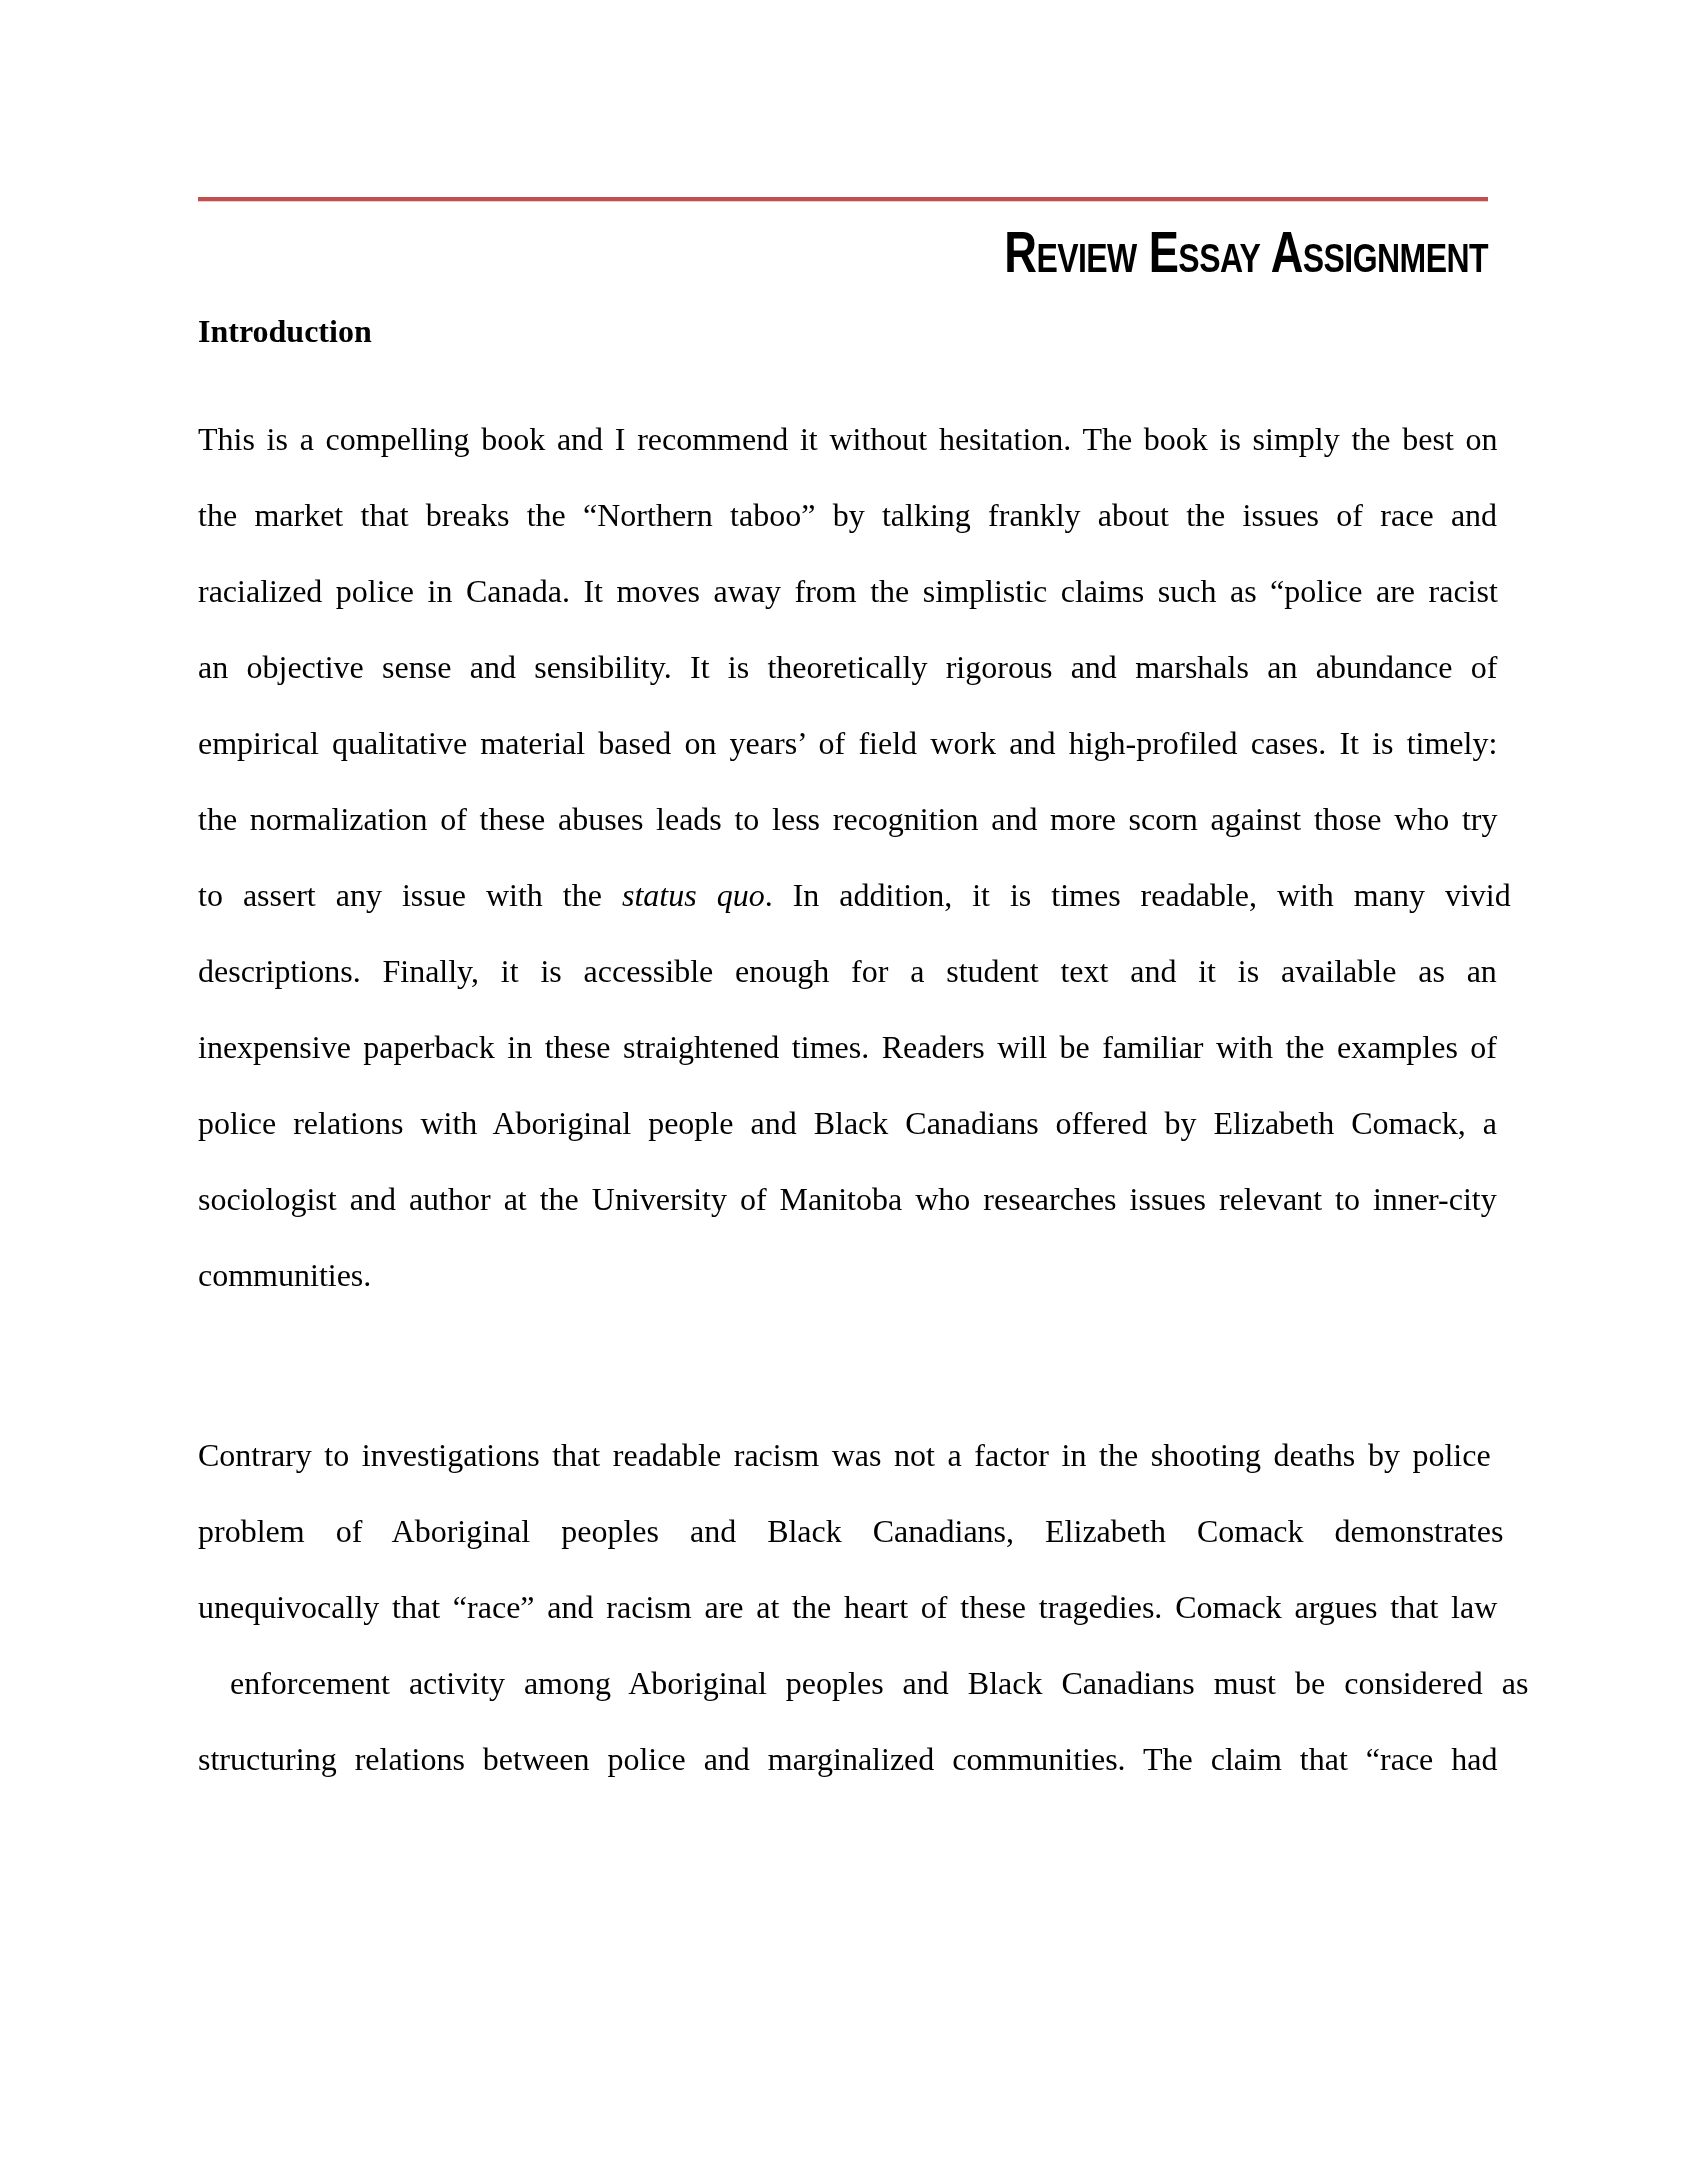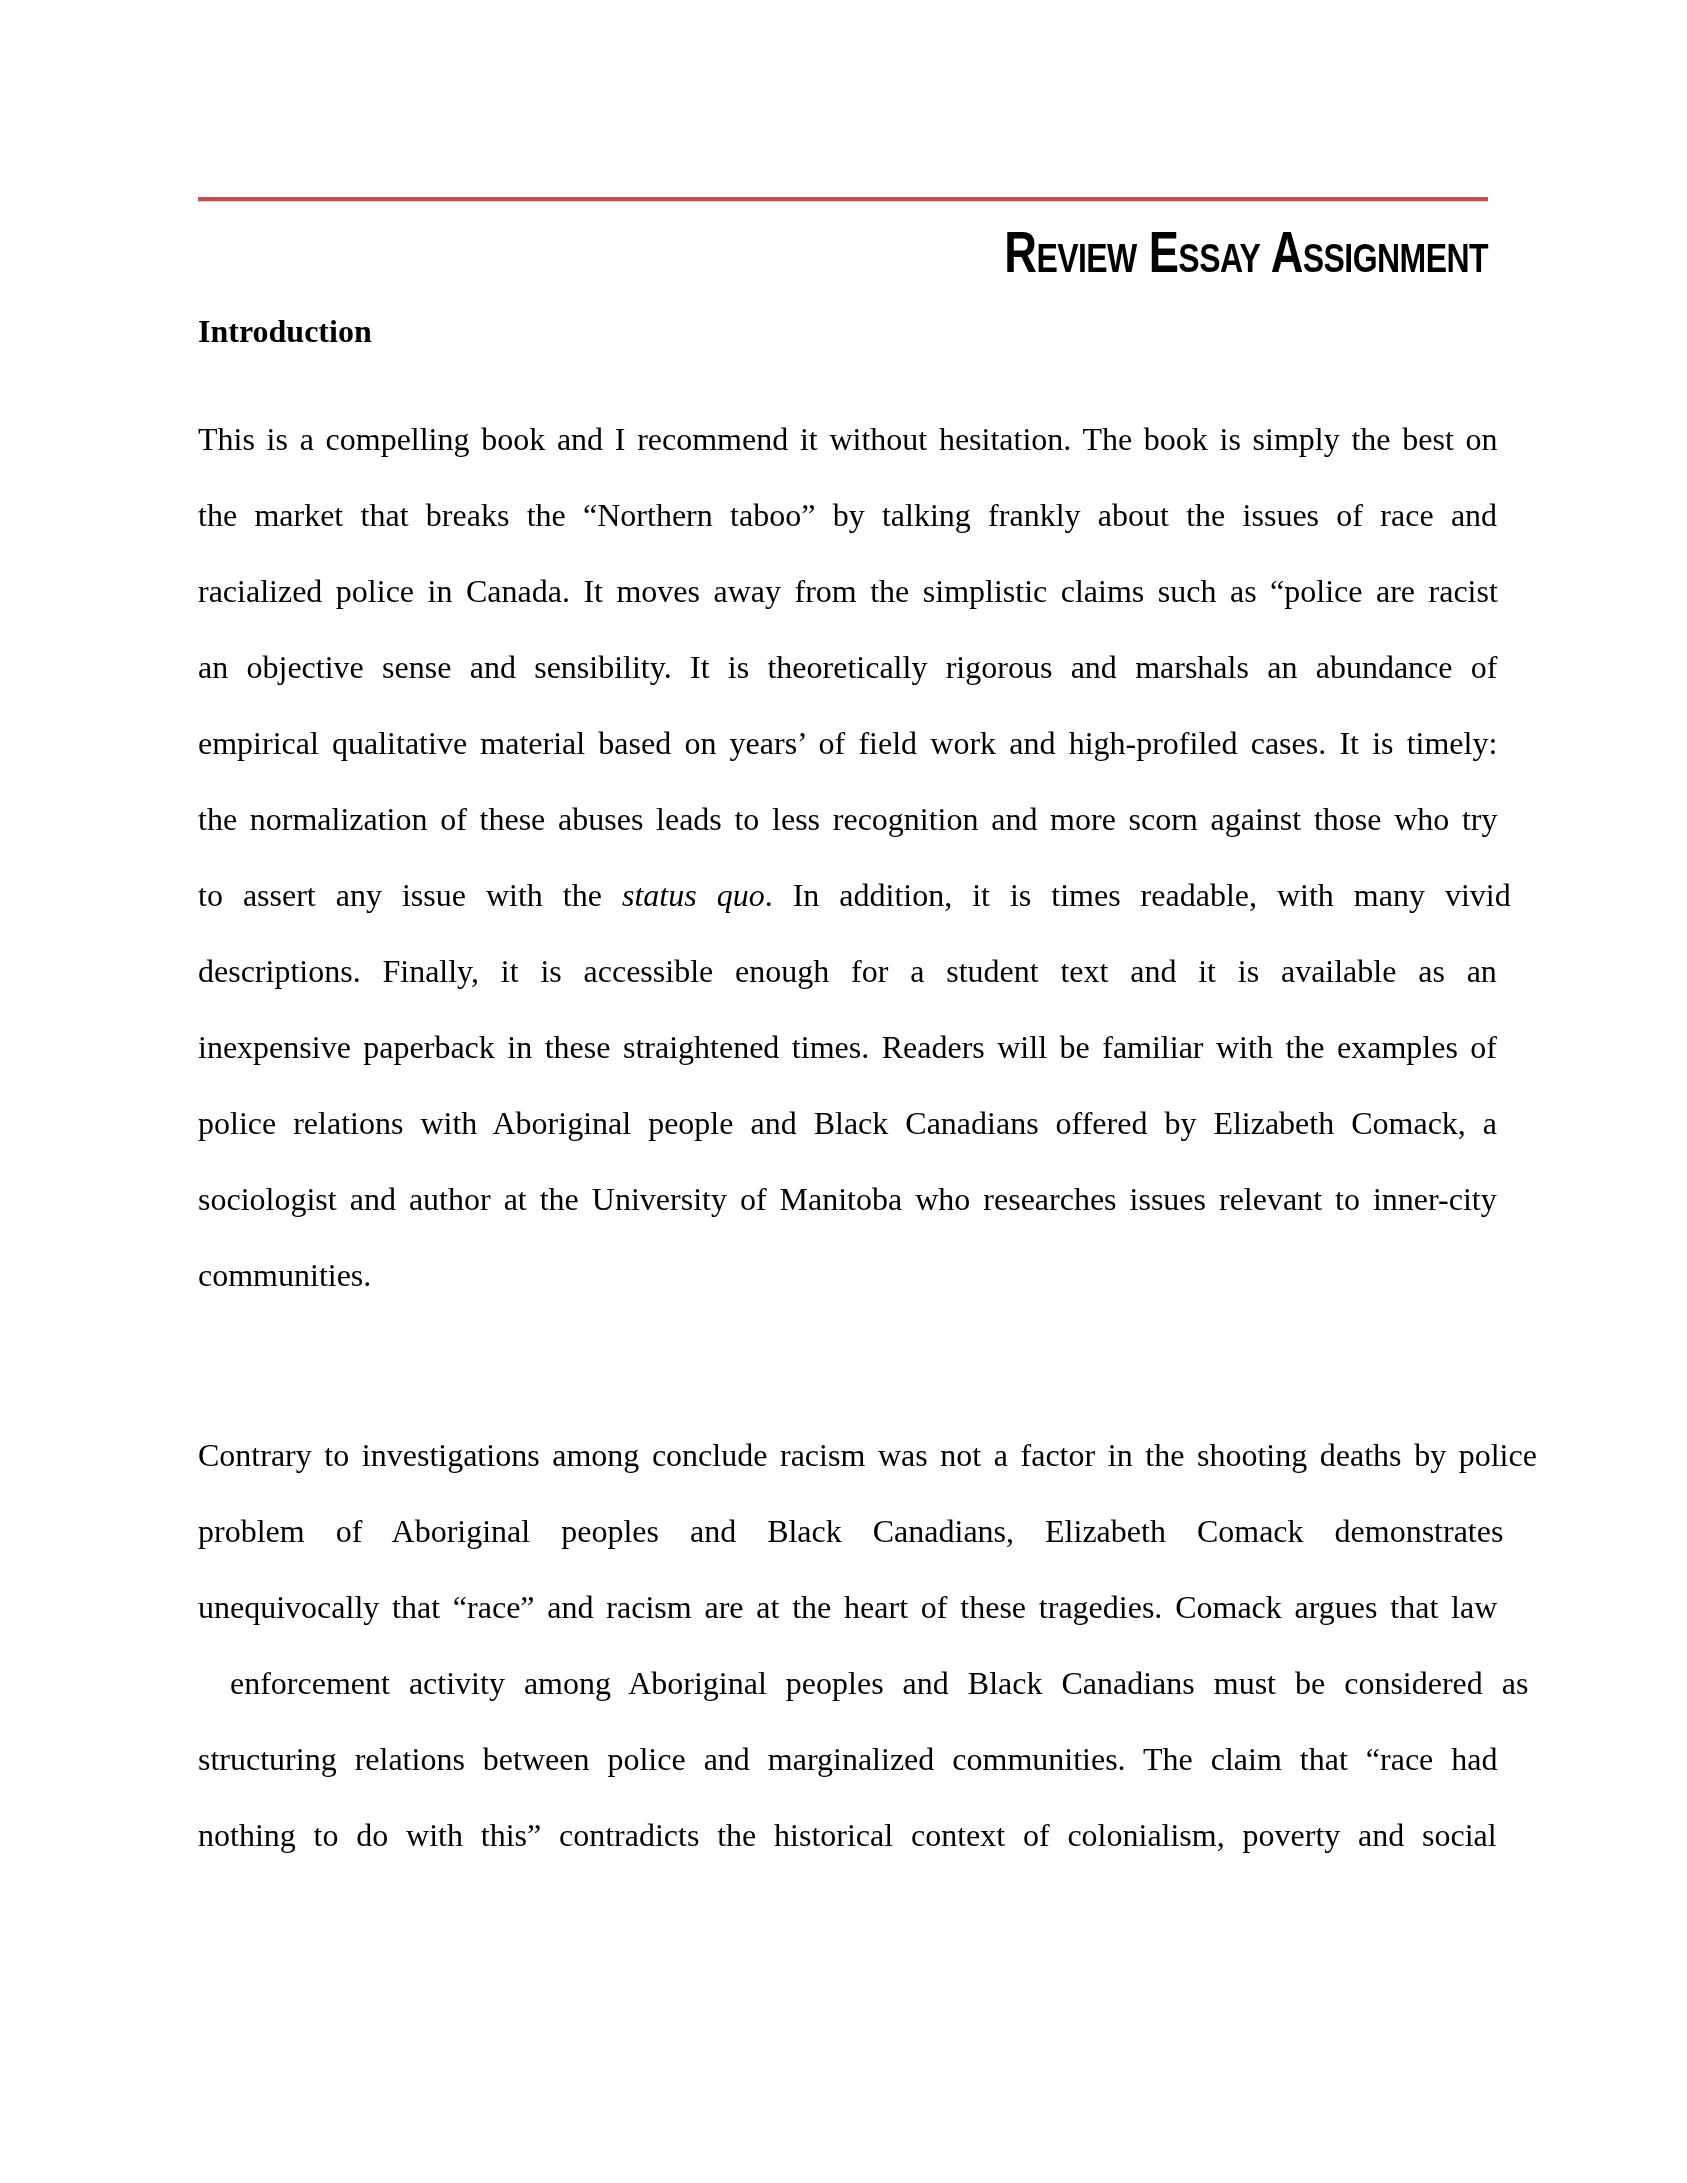--- a/index.html
+++ b/index.html
@@ -94,21 +94,20 @@
     <span class="line" style="display: block; word-spacing: 4.7px;"><span>the normalization of these abuses leads to less recognition and more scorn against those who try</span></span>
     <span class="line" style="display: block; word-spacing: 12px;"><span>to assert any issue with the </span><em>status quo</em><span>. In addition, it is times readable, with many vivid</span></span>
     <span class="line" style="display: block; word-spacing: 13.8px;"><span>descriptions. Finally, it is accessible enough for a student text and it is available as an</span></span>
     <span class="line" style="display: block; word-spacing: 4.5px;"><span>inexpensive paperback in these straightened times. Readers will be familiar with the examples of</span></span>
     <span class="line" style="display: block; word-spacing: 9px;"><span>police relations with Aboriginal people and Black Canadians offered by Elizabeth Comack, a</span></span>
     <span class="line" style="display: block; word-spacing: 5px;"><span>sociologist and author at the University of Manitoba who researches issues relevant to inner-city</span></span>
     <span class="line last"><span>communities.</span></span>
   </div>
 
   <div class="para" id="para-2">
-    <span class="line" style="display: block; word-spacing: 4.6px;"><span>Contrary to investigations among conclude racism was not a factor in the shooting deaths by police</span></span>
+    <span class="line" style="display: block; word-spacing: 4.6px;"><span>Contrary to investigations that readable racism was not a factor in the shooting deaths by police</span></span>
     <span class="line" style="display: block; word-spacing: 23px;"><span>problem of Aboriginal peoples and Black Canadians, Elizabeth Comack demonstrates</span></span>
     <span class="line" style="display: block; word-spacing: 4.8px;"><span>unequivocally that “race” and racism are at the heart of these tragedies. Comack argues that law</span></span>
     <span class="line" style="display: block; word-spacing: 11px; margin-left: 32px;"><span>enforcement activity among Aboriginal peoples and Black Canadians must be considered as</span></span>
     <span class="line" style="display: block; word-spacing: 10px;"><span>structuring relations between police and marginalized communities. The claim that “race had</span></span>
-    <span class="line" style="display: block; word-spacing: 9.8px;"><span>nothing to do with this” contradicts the historical context of colonialism, poverty and social</span></span>
   </div>
 </div>
 
 
 </body></html>

